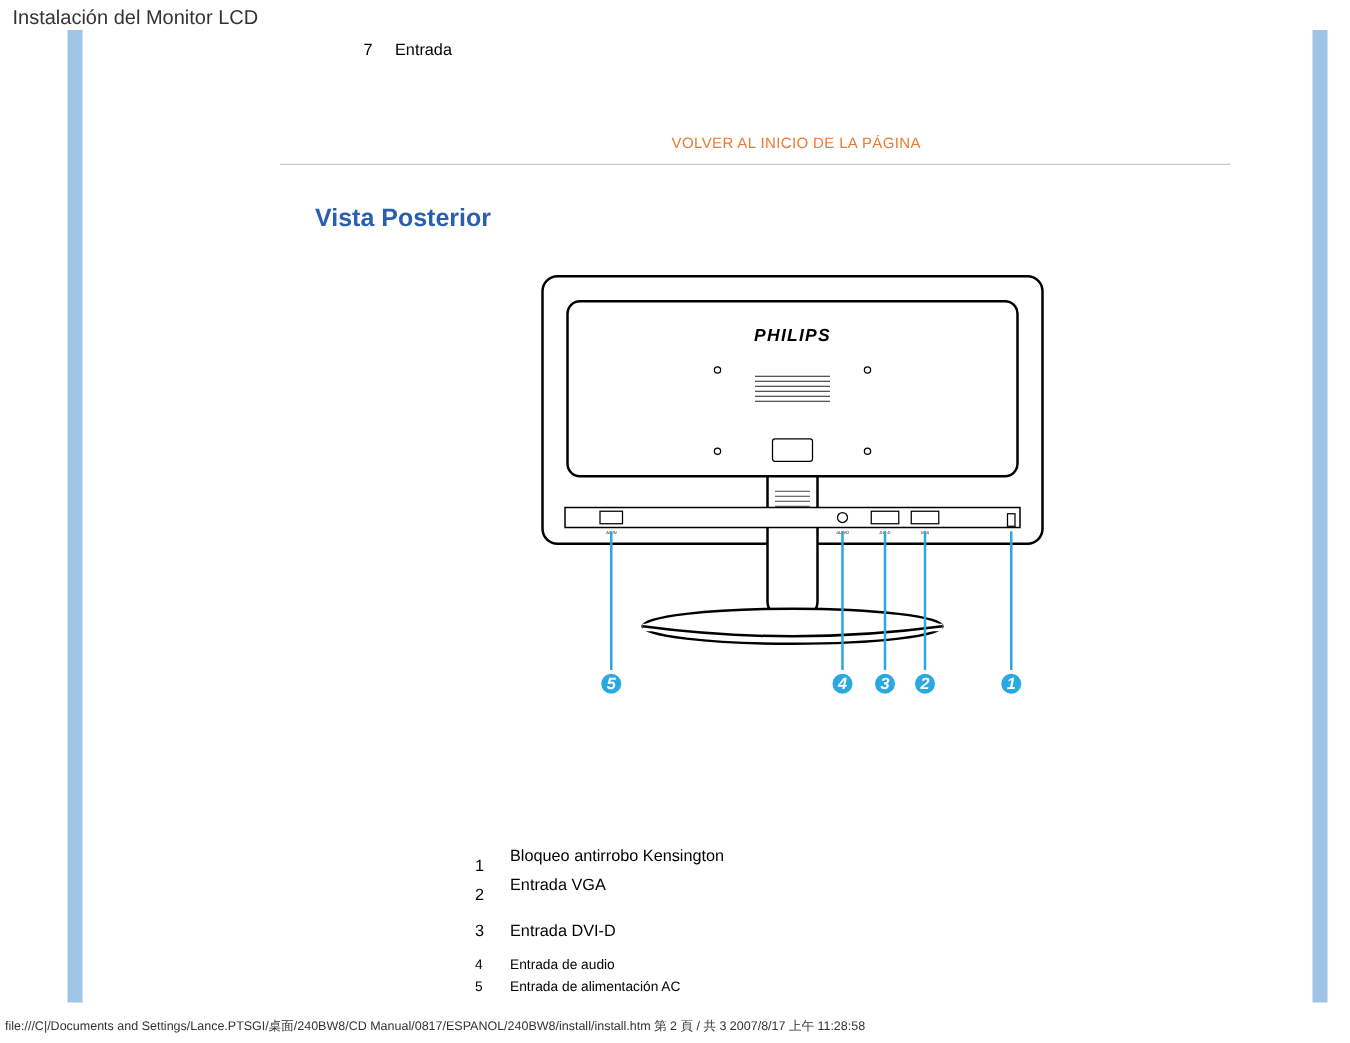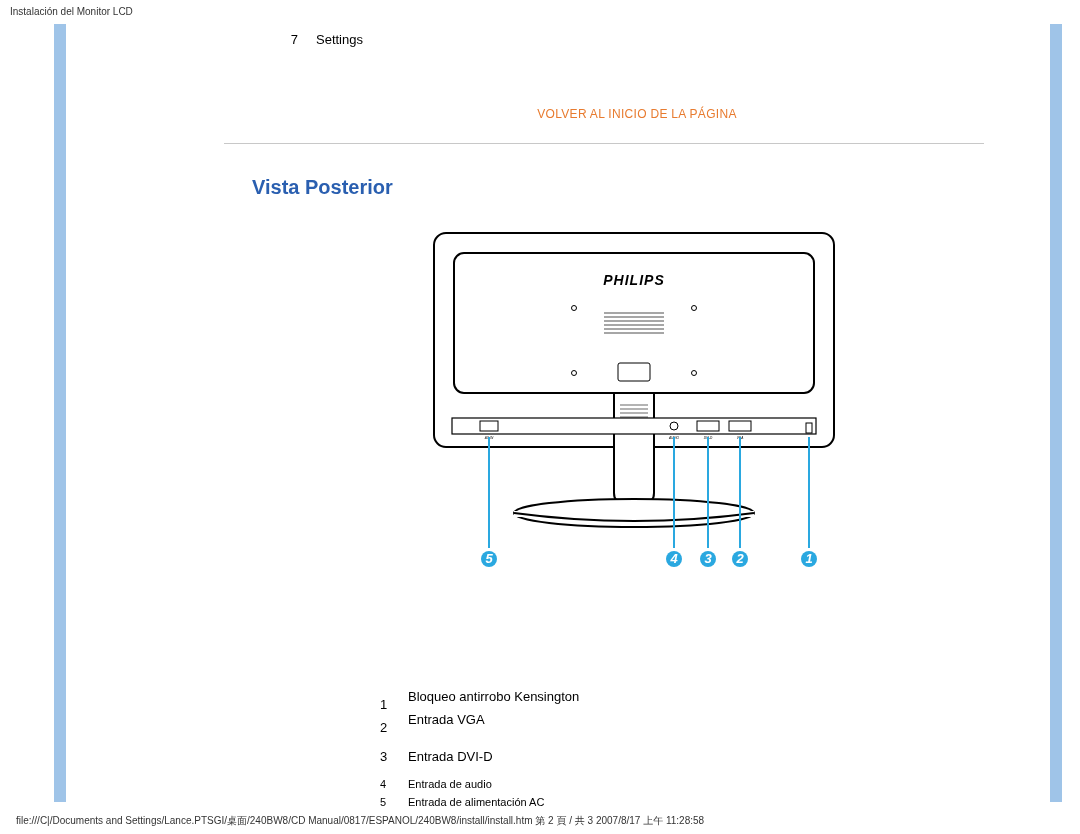--- a/index.html
+++ b/index.html
@@ -9,21 +9,21 @@
     height: 834px;
     font-family: Arial, Helvetica, sans-serif;
     background: #fff;
     color: #000;
     position: relative;
   }
   .header-title {
     position: absolute;
     top: 6px;
     left: 10px;
-    font-size: 10px;
+    font-size: 16px;
     color: #333;
   }
   .left-stripe {
     position: absolute;
     top: 24px;
     left: 54px;
     width: 12px;
     height: 778px;
     background: #9fc4e8;
   }
@@ -51,21 +51,21 @@
     margin-bottom: 60px;
   }
   .row7 .num { width: 44px; text-align: right; }
   .row7 .label { width: 60px; }
   .row7 .desc { flex: 1; }
   .back-to-top {
     text-align: center;
     color: #e87b2f;
     font-size: 12px;
     letter-spacing: 0.3px;
-    margin-bottom: 22px;
+    margin-bottom: 10px;
   }
   .hr {
     border-top: 1px solid #c8c8c8;
     margin-left: -30px;
     width: 760px;
   }
   .section-title {
     color: #2a5fb0;
     font-weight: bold;
     font-size: 20px;
@@ -109,41 +109,41 @@
     align-items: flex-start;
     margin-bottom: 14px;
   }
   .legend-row.small { font-size: 11px; margin-bottom: 6px; }
   .legend-num { width: 18px; }
   .legend-text { padding-left: 10px; text-align: right; }
   .legend .shift { margin-top: -6px; }
 
   .footer-path {
     position: absolute;
-    left: 16px;
+    left: 4px;
     bottom: 6px;
     font-size: 10px;
     color: #333;
     white-space: nowrap;
   }
   .porttext { font-size: 3.2px; fill: #000; }
 </style>
 </head>
 <body>
 
 <div class="header-title">Instalación del Monitor LCD</div>
 
 <div class="left-stripe"></div>
 <div class="right-stripe"></div>
 
 <div class="content">
 
   <div class="row7">
     <div class="num">7</div>
-    <div class="label">Settings</div>
+    <div class="label">Entrada</div>
   </div>
 
   <div class="back-to-top">VOLVER AL INICIO DE LA PÁGINA</div>
 
   <div class="hr"></div>
 
   <div class="section-title">Vista Posterior</div>
 
   <div class="monitor-area">
     <svg class="monitor-svg" viewBox="0 0 540 380">

